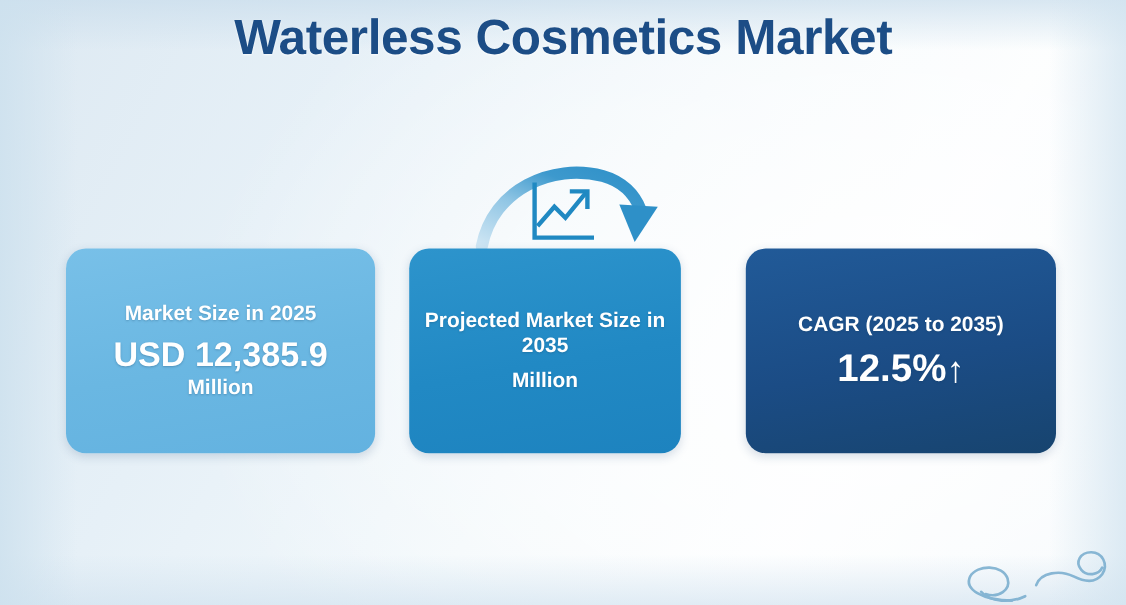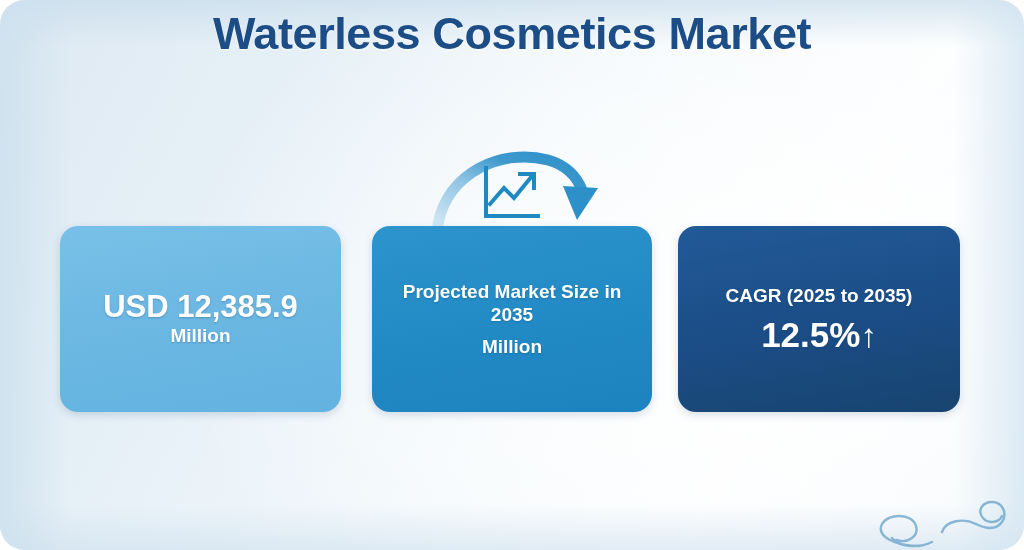--- a/index.html
+++ b/index.html
@@ -14,21 +14,20 @@
     background: #ffffff;
   }
   .infographic {
     position: relative;
     width: 1024px;
     height: 550px;
     overflow: hidden;
     background:
       radial-gradient(ellipse 900px 620px at 78% 58%, rgba(255,255,255,0.97) 0%, rgba(255,255,255,0.55) 38%, rgba(255,255,255,0) 70%),
       linear-gradient(118deg, #dde9f2 0%, #e6f0f7 26%, #f2f8fb 52%, #fbfdfe 74%, #eef5fa 100%);
-    border-radius: 25px;
   }
   
   .edge-left {
     position: absolute;
     left: 0; top: 0;
     width: 70px; height: 550px;
     background: linear-gradient(90deg, rgba(205,225,238,0.85) 0%, rgba(205,225,238,0) 100%);
     pointer-events: none;
   }
   .edge-right {
@@ -89,21 +88,21 @@
     padding: 6px 14px;
     box-shadow: 0 3px 9px rgba(40,80,120,0.18);
   }
   .card-1 {
     left: 0;
     width: 281px;
     background: linear-gradient(170deg, #78c0e8 0%, #6ab7e2 55%, #63b2e0 100%);
   }
   .card-2 {
     left: 312px;
-    width: 280px;
+    width: 247px;
     background: linear-gradient(170deg, #2d94cc 0%, #2189c4 55%, #1d83bf 100%);
   }
   .card-3 {
     left: 618px;
     width: 282px;
     background: linear-gradient(170deg, #1f5592 0%, #1b4c85 55%, #174madeup 100%);
     background: linear-gradient(170deg, #215a98 0%, #1b4c85 55%, #17446f 100%);
   }
 
   .card-label {
@@ -183,20 +182,21 @@
     <g stroke="#2089c2" stroke-width="4" fill="none" stroke-linecap="square">
       <path d="M 54 22 L 54 70 L 106 70"></path>
       <path d="M 58 58 L 72 42 L 82 52 L 100 30"></path>
       <path d="M 88 28 L 102 28 L 102 42"></path>
     </g>
   </svg>
 
   <div class="cards">
 
     <div class="card card-1">
+      <div class="card-label">Market Size in 2025</div>
       <div class="card-value">
         <span>USD 12,385.9</span>
         <span class="unit">Million</span>
       </div>
     </div>
 
     <div class="card card-2">
       <div class="card-label">Projected Market Size in 2035</div>
       <div class="card-value">
         <span class="unit">Million</span>

